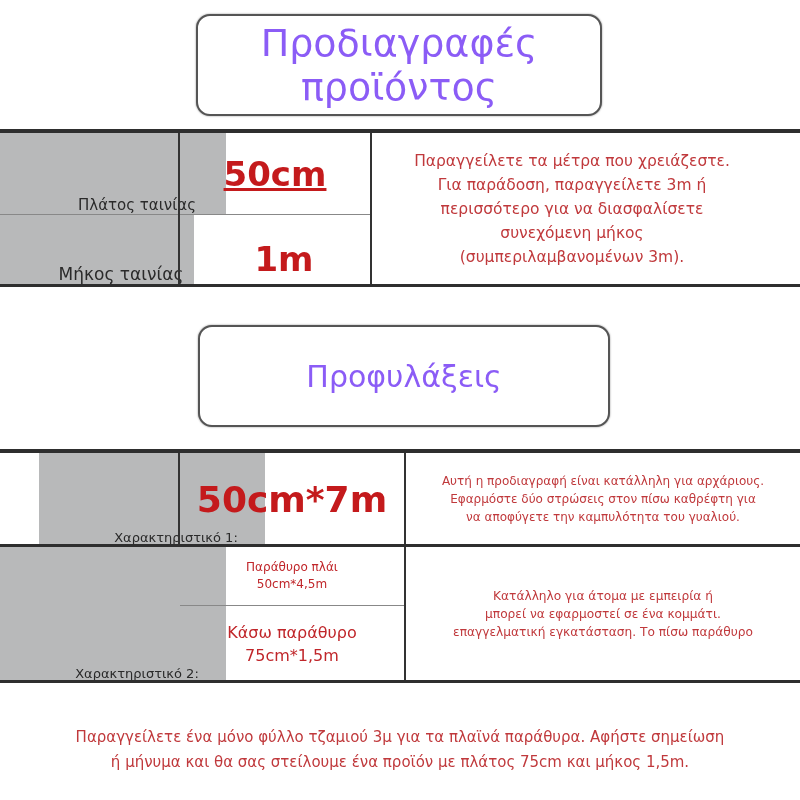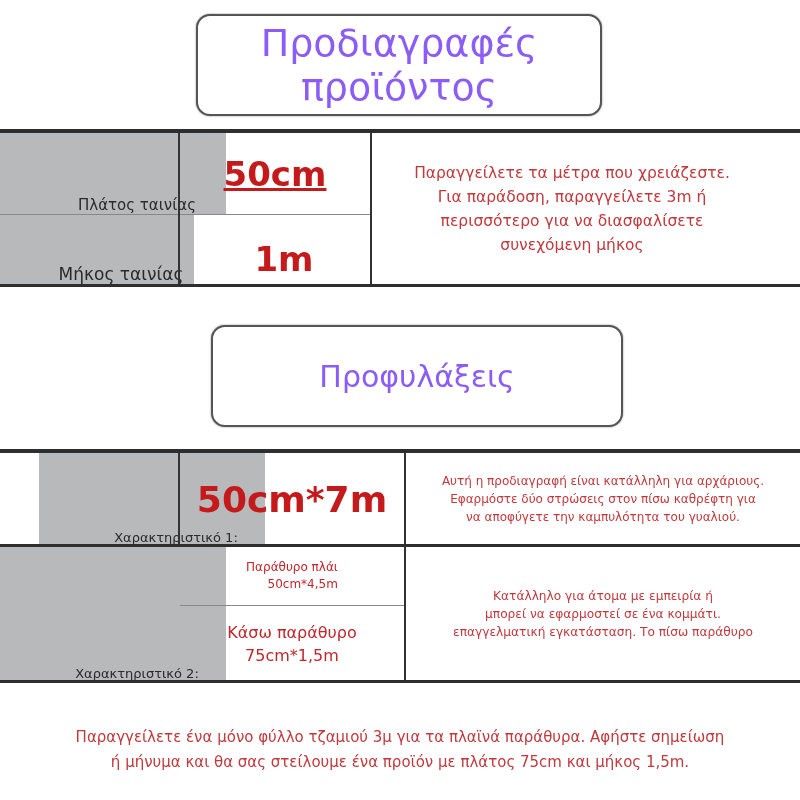--- a/index.html
+++ b/index.html
@@ -2,21 +2,21 @@
 <html><head>
 <meta charset="utf-8">
 <style>
   html, body { margin:0; padding:0; }
   body { width:800px; height:800px; background:#ffffff; position:relative; overflow:hidden;
          font-family:"DejaVu Sans", sans-serif; }
   .title-box { position:absolute; border:2px solid #555; border-radius:14px; background:#fff;
                display:flex; align-items:center; justify-content:center; text-align:center;
                color:#8b5cf6; box-shadow:0 0 2px #888; }
   .tb1 { left:196px; top:14px; width:402px; height:98px; font-size:38px; line-height:44px; }
-  .tb2 { left:211px; top:325px; width:408px; height:98px; font-size:30px; }
+  .tb2 { left:198px; top:325px; width:408px; height:98px; font-size:30px; }
   .hline { position:absolute; left:0; width:800px; background:#2e2e2e; }
   .vline { position:absolute; background:#333; }
   .gray { position:absolute; background:#b8b9ba; display:flex; align-items:flex-end; justify-content:center; color:#2a2a2a;padding-left:48px; }
   .cell { position:absolute; display:flex; align-items:center; justify-content:center; text-align:center; }
   .red { color:#c0262a; }
   .bigred { color:#c41a1c; font-weight:bold; font-family:"DejaVu Sans", sans-serif; }
   .note { color:#c0393c; }
   .thin { position:absolute; background:#888; height:1px; }
 </style>
 </head>
@@ -40,20 +40,21 @@
 <div class="vline" style="left:178px;top:133px;width:2px;height:152px;"></div>
 <div class="cell bigred" style="left:180px;top:133px;width:190px;height:81px;font-size:34px;text-decoration:underline;">50cm</div>
 <div class="cell bigred" style="left:180px;top:224px;width:190px;height:69px;font-size:34px;margin-left:9px;">1m</div>
 <div class="vline" style="left:370px;top:133px;width:2px;height:152px;"></div>
 <div class="cell note" style="left:372px;top:133px;width:400px;height:152px;font-size:15.5px;line-height:24px;">
   <div>
     <div>Παραγγείλετε τα μέτρα που χρειάζεστε.</div>
     <div>Για παράδοση, παραγγείλετε 3m ή</div>
     <div>περισσότερο για να διασφαλίσετε</div>
     <div>συνεχόμενη μήκος</div>
+    <div>(συμπεριλαμβανομένων 3m).</div>
   </div>
 </div>
 <div class="hline" style="top:284px;height:3px;"></div>
 
 <div class="title-box tb2">
   <span>Προφυλάξεις</span>
 </div>
 
 <div class="hline" style="top:449px;height:4px;"></div>
 <div class="gray" style="left:0;top:453px;width:178px;height:92px;font-size:13px;margin-left:39px;">
@@ -67,21 +68,21 @@
     <div>Αυτή η προδιαγραφή είναι κατάλληλη για αρχάριους.</div>
     <div>Εφαρμόστε δύο στρώσεις στον πίσω καθρέφτη για</div>
     <div>να αποφύγετε την καμπυλότητα του γυαλιού.</div>
   </div>
 </div>
 <div class="hline" style="top:544px;height:3px;"></div>
 
 <div class="gray" style="left:0;top:547px;width:178px;height:134px;font-size:13px;">
   <span>Χαρακτηριστικό 2:</span>
 </div>
-<div class="cell red" style="left:180px;top:547px;width:224px;height:58px;font-size:12px;line-height:17px;text-align:right;">
+<div class="cell red" style="left:180px;top:547px;width:224px;height:58px;font-size:12px;line-height:17px;">
   <div>
     <div>Παράθυρο πλάι</div>
     <div>50cm*4,5m</div>
   </div>
 </div>
 <div class="thin" style="left:180px;top:605px;width:224px;"></div>
 <div class="cell red" style="left:180px;top:606px;width:224px;height:75px;font-size:16px;line-height:23px;">
   <div>
     <div>Κάσω παράθυρο</div>
     <div>75cm*1,5m</div>

